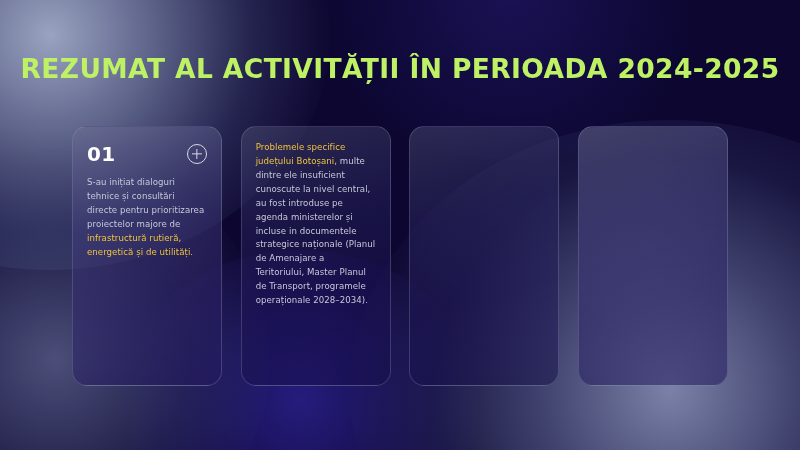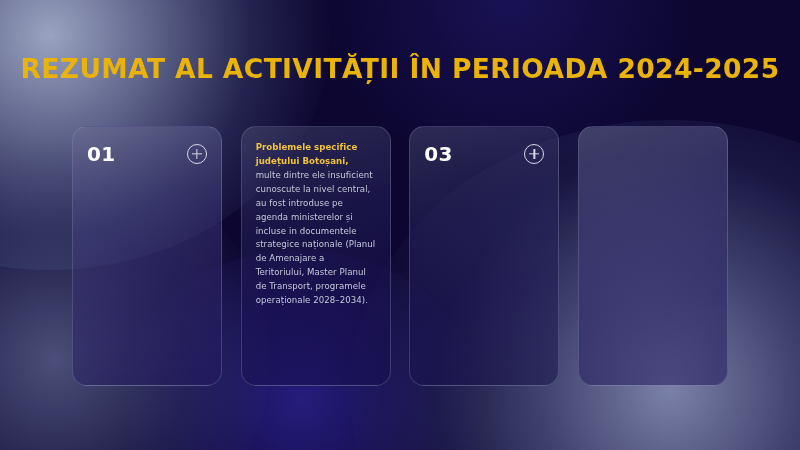--- a/index.html
+++ b/index.html
@@ -80,21 +80,21 @@
         rgba(18,12,62,0.0) 72%);
   }
 
   
   .title {
     position: absolute;
     left: 0;
     right: 0;
     top: 54px;
     text-align: center;
-    color: #eab308;
+    color: #bef264;
     font-family: "DejaVu Sans", sans-serif;
     font-size: 26.5px;
     font-weight: bold;
     letter-spacing: 0.4px;
     line-height: 1.1;
     white-space: nowrap;
   }
 
   
   .cards {
@@ -174,21 +174,21 @@
   }
 
   .card-body {
     color: #c6c9da;
     font-size: 8.6px;
     line-height: 1.62;
     letter-spacing: 0.05px;
   }
   .card-body b {
     color: #f0c33e;
-    font-weight: bold;
+    font-weight: normal;
   }
 </style>
 </head>
 <body>
 
 <div class="slide">
 
   <div class="glow glow-tl"></div>
   <div class="glow glow-top-mid"></div>
   <div class="glow glow-mid"></div>
@@ -197,30 +197,27 @@
 
   <div class="title">REZUMAT AL ACTIVITĂȚII ÎN PERIOADA 2024-2025</div>
 
   <div class="cards">
 
     <div class="card bright">
       <div class="card-head">
         <div class="card-num">01</div>
         <div class="plus-icon"></div>
       </div>
+      <div class="card-body"><span>S-au inițiat dialoguri tehnice și consultări directe pentru prioritizarea proiectelor majore de </span><b>infrastructură rutieră, energetică și de utilități.</b></div>
     </div>
 
     <div class="card">
       <div class="card-body"><b>Problemele specifice județului Botoșani,</b><span> multe dintre ele insuficient cunoscute la nivel central, au fost introduse pe agenda ministerelor și incluse in documentele strategice naționale (Planul de Amenajare a Teritoriului, Master Planul de Transport, programele operaționale 2028–2034).</span></div>
     </div>
 
     <div class="card">
-      <div class="card-head">
-        <div class="card-num">03</div>
-        <div class="plus-icon"></div>
-      </div>
     </div>
 
     <div class="card bright">
     </div>
 
   </div>
 </div>
 
 </body></html>

